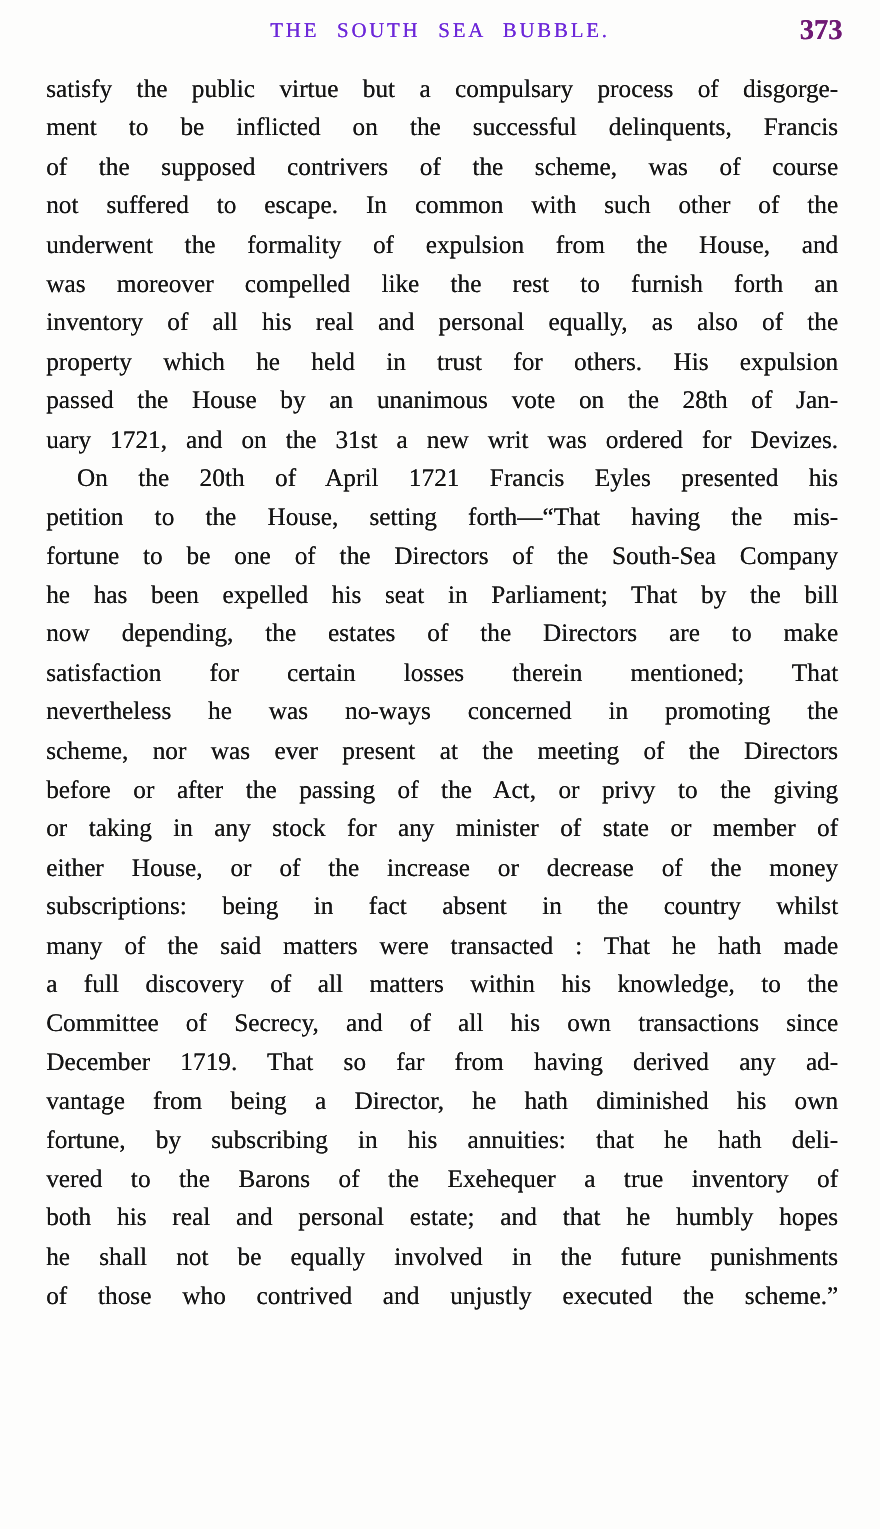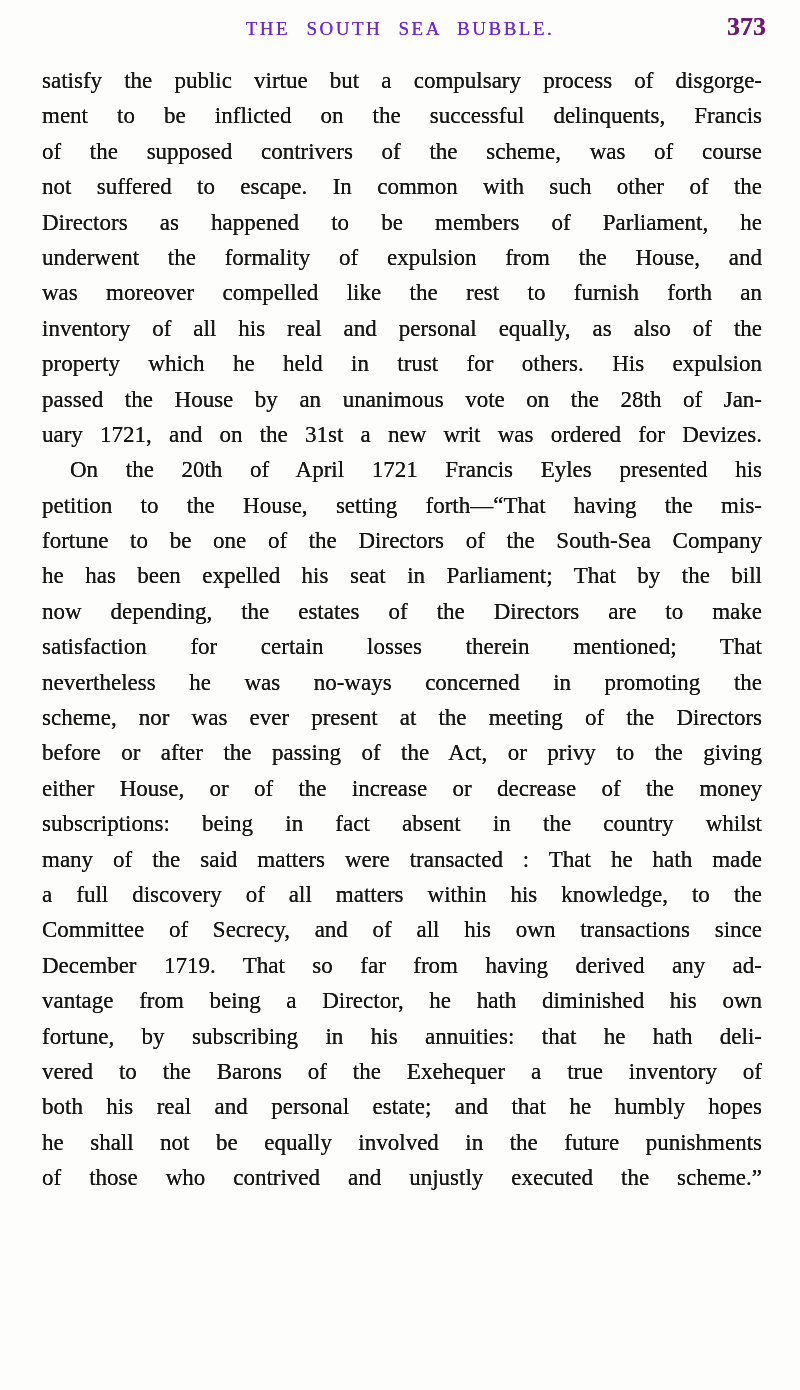--- a/index.html
+++ b/index.html
@@ -65,36 +65,36 @@
 <body>
 
 <div class="page">
   <div class="running-head">THE SOUTH SEA BUBBLE.</div>
   <div class="page-number">373</div>
   <div class="body-text" id="body-text">
       <div class="text-line j">satisfy the public virtue but a compulsary process of disgorge-</div>
       <div class="text-line j">ment to be inflicted on the successful delinquents, Francis</div>
       <div class="text-line j">of the supposed contrivers of the scheme, was of course</div>
       <div class="text-line j">not suffered to escape.  In common with such other of the</div>
-      <div class="text-line j">Directors as happened to be members of  Parliament, he</div>
       <div class="text-line j">underwent the formality of expulsion from the House, and</div>
       <div class="text-line j">was moreover compelled like the rest to furnish forth an</div>
       <div class="text-line j">inventory of all his real and personal equally, as also of the</div>
       <div class="text-line j">property which he held in trust for others.  His expulsion</div>
       <div class="text-line j">passed the House by an unanimous vote on the 28th of Jan-</div>
       <div class="text-line j">uary 1721, and on the 31st a new writ was ordered for Devizes.</div>
       <div class="text-line j indent">On the 20th of April 1721 Francis Eyles presented his</div>
       <div class="text-line j">petition to the House, setting forth—“That having the mis-</div>
       <div class="text-line j">fortune to be one of the Directors of the South-Sea Company</div>
       <div class="text-line j">he has been expelled his seat in Parliament; That by the bill</div>
       <div class="text-line j">now depending, the estates of the Directors are to make</div>
       <div class="text-line j">satisfaction for certain losses therein mentioned; That</div>
       <div class="text-line j">nevertheless he was no-ways concerned in promoting the</div>
       <div class="text-line j">scheme, nor was ever present at the meeting of the Directors</div>
       <div class="text-line j">before or after the passing of the Act, or privy to the giving</div>
+      <div class="text-line j">or taking in any stock for any minister of state or member of</div>
       <div class="text-line j">either House, or of the increase or decrease of the money</div>
       <div class="text-line j">subscriptions: being in fact absent in the country whilst</div>
       <div class="text-line j">many of the said matters were transacted : That he hath made</div>
       <div class="text-line j">a full discovery of all matters within his knowledge, to the</div>
       <div class="text-line j">Committee of Secrecy, and of all his own transactions since</div>
       <div class="text-line j">December 1719.  That so far from having derived any ad-</div>
       <div class="text-line j">vantage from being a Director, he hath diminished his own</div>
       <div class="text-line j">fortune, by subscribing in his annuities: that he hath deli-</div>
       <div class="text-line j">vered to the Barons of the Exehequer a true inventory of</div>
       <div class="text-line j">both his real and personal estate; and that he humbly hopes</div>

